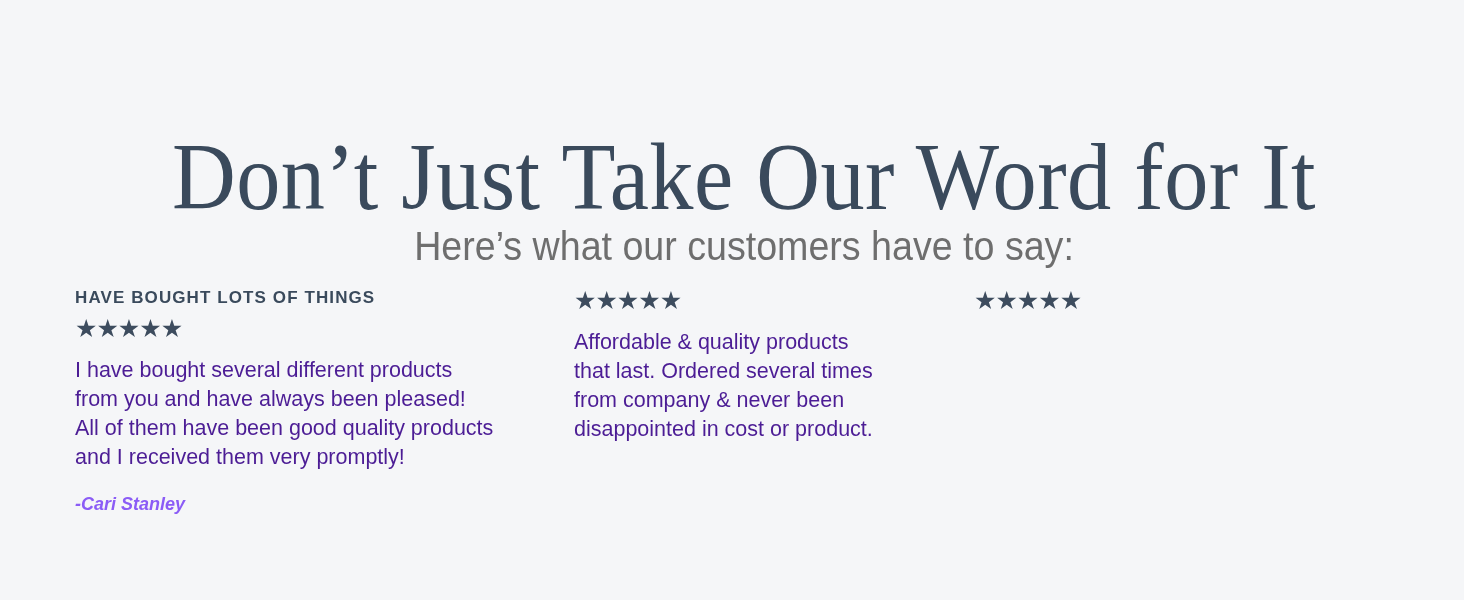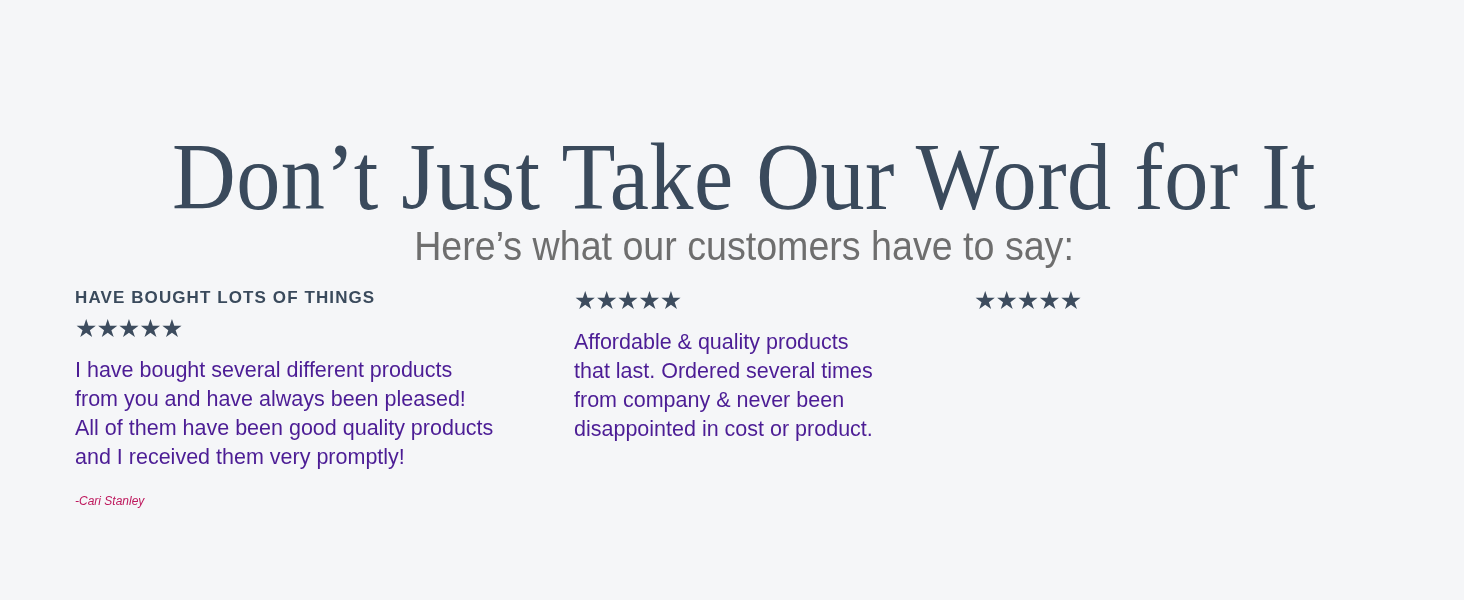--- a/index.html
+++ b/index.html
@@ -102,25 +102,25 @@
     font-size: 21.5px;
     line-height: 29px;
     font-weight: 400;
     color: #4c1d95;
     margin: 0 0 22px 0;
     white-space: pre-line;
   }
 
   .card-author {
     font-family: "Liberation Sans", sans-serif;
-    font-size: 12px;
+    font-size: 18px;
     line-height: 1.2;
-    font-weight: 400;
+    font-weight: 700;
     font-style: italic;
-    color: #be185d;
+    color: #8b5cf6;
     margin: 0;
   }
 </style>
 </head>
 <body>
 
 <div class="page">
 
   <h1 class="headline">Don’t Just Take Our Word for It</h1>
 

